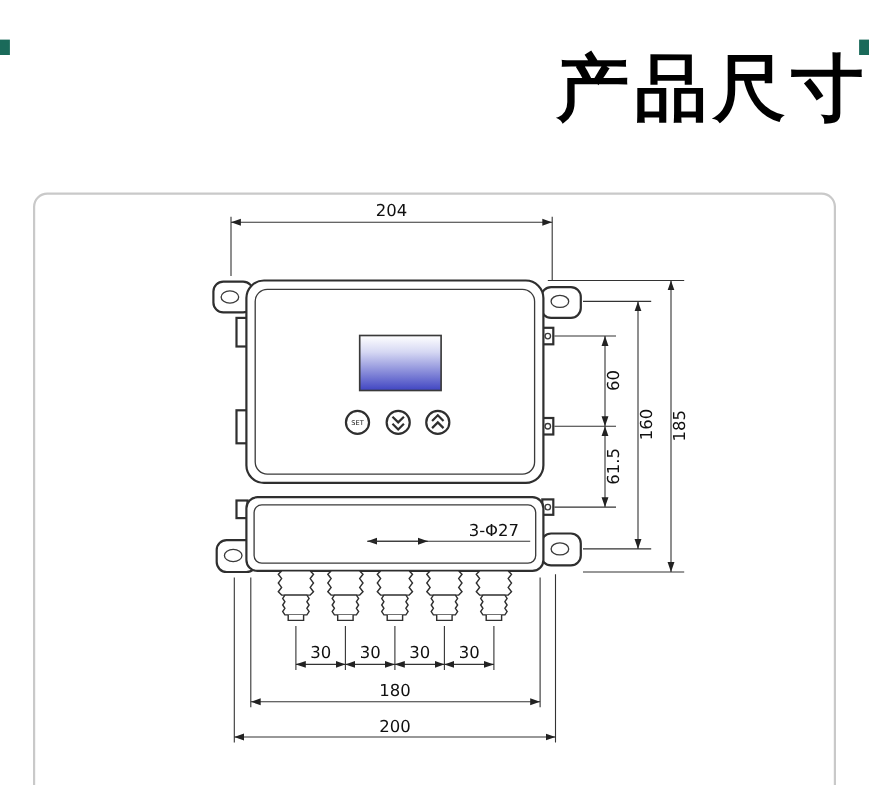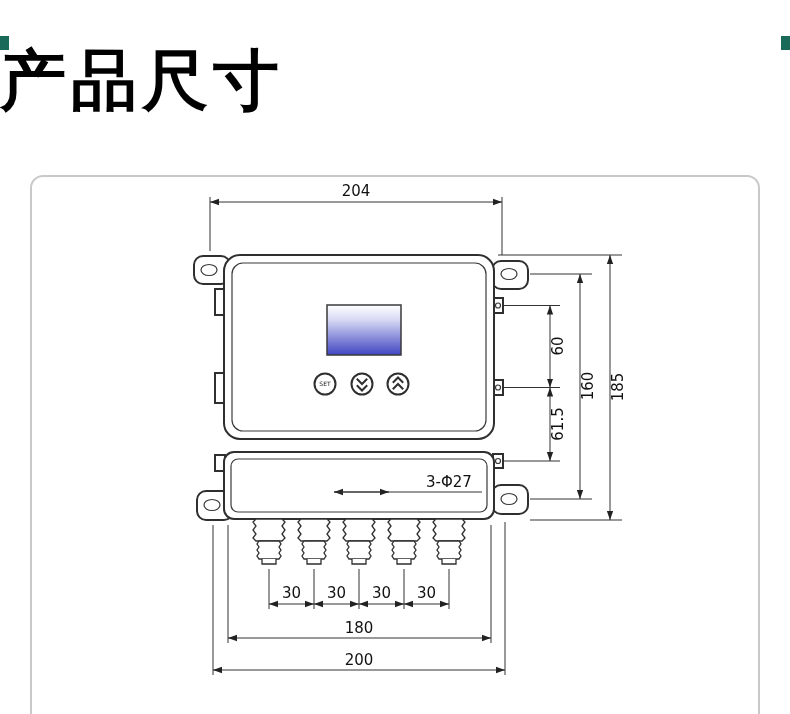--- a/index.html
+++ b/index.html
@@ -6,21 +6,21 @@
   html,body { background:#ffffff; }
   .page {
     position:relative; width:790px; height:714px; background:#fff; overflow:hidden;
     font-family:"Liberation Sans", sans-serif;
   }
   .edge-mark { position:absolute; top:36px; width:9px; height:14px; background:#1a6a5a; }
   .edge-mark.left { left:0; }
   .edge-mark.right { right:0; }
   .title {
     position:absolute; top:44px; left:0; width:100%;
-    text-align:left; font-size:66px; font-weight:bold; color:#000;
+    text-align:right; font-size:66px; font-weight:bold; color:#000;
     letter-spacing:5px; line-height:1.1;
   }
   .panel {
     position:absolute; left:30px; top:175px; width:730px; height:590px;
     border:2px solid #c9c9c9; border-radius:13px; background:#fff;
   }
   .panel svg { display:block; }
   .s2 { fill:#fff; stroke:#2f2f2f; stroke-width:2; }
   .s1 { fill:none; stroke:#3a3a3a; stroke-width:1.2; }
   .g1 { fill:#fff; stroke:#2f2f2f; stroke-width:1.3; }

